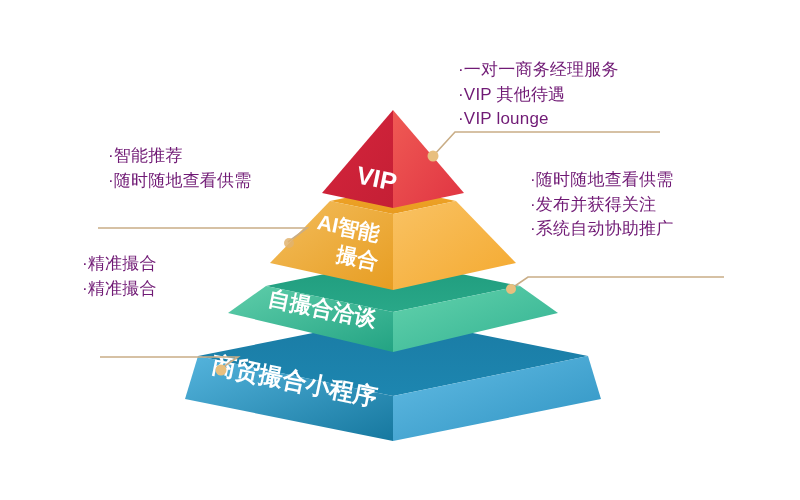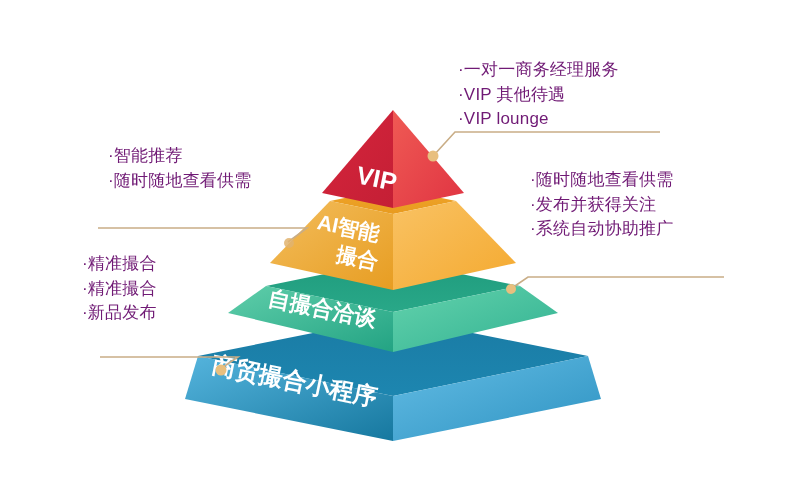--- a/index.html
+++ b/index.html
@@ -161,16 +161,15 @@
 
   <div class="callout" id="callout-self-matching" style="left:530px; top:168px;">
     <span class="line">·随时随地查看供需</span>
     <span class="line">·发布并获得关注</span>
     <span class="line">·系统自动协助推广</span>
   </div>
 
   <div class="callout" id="callout-miniprogram" style="left:82px; top:252px;">
     <span class="line">·精准撮合</span>
     <span class="line">·精准撮合</span>
-    <span class="line">·新品发布</span>
   </div>
 
 </div>
 
 </body></html>

